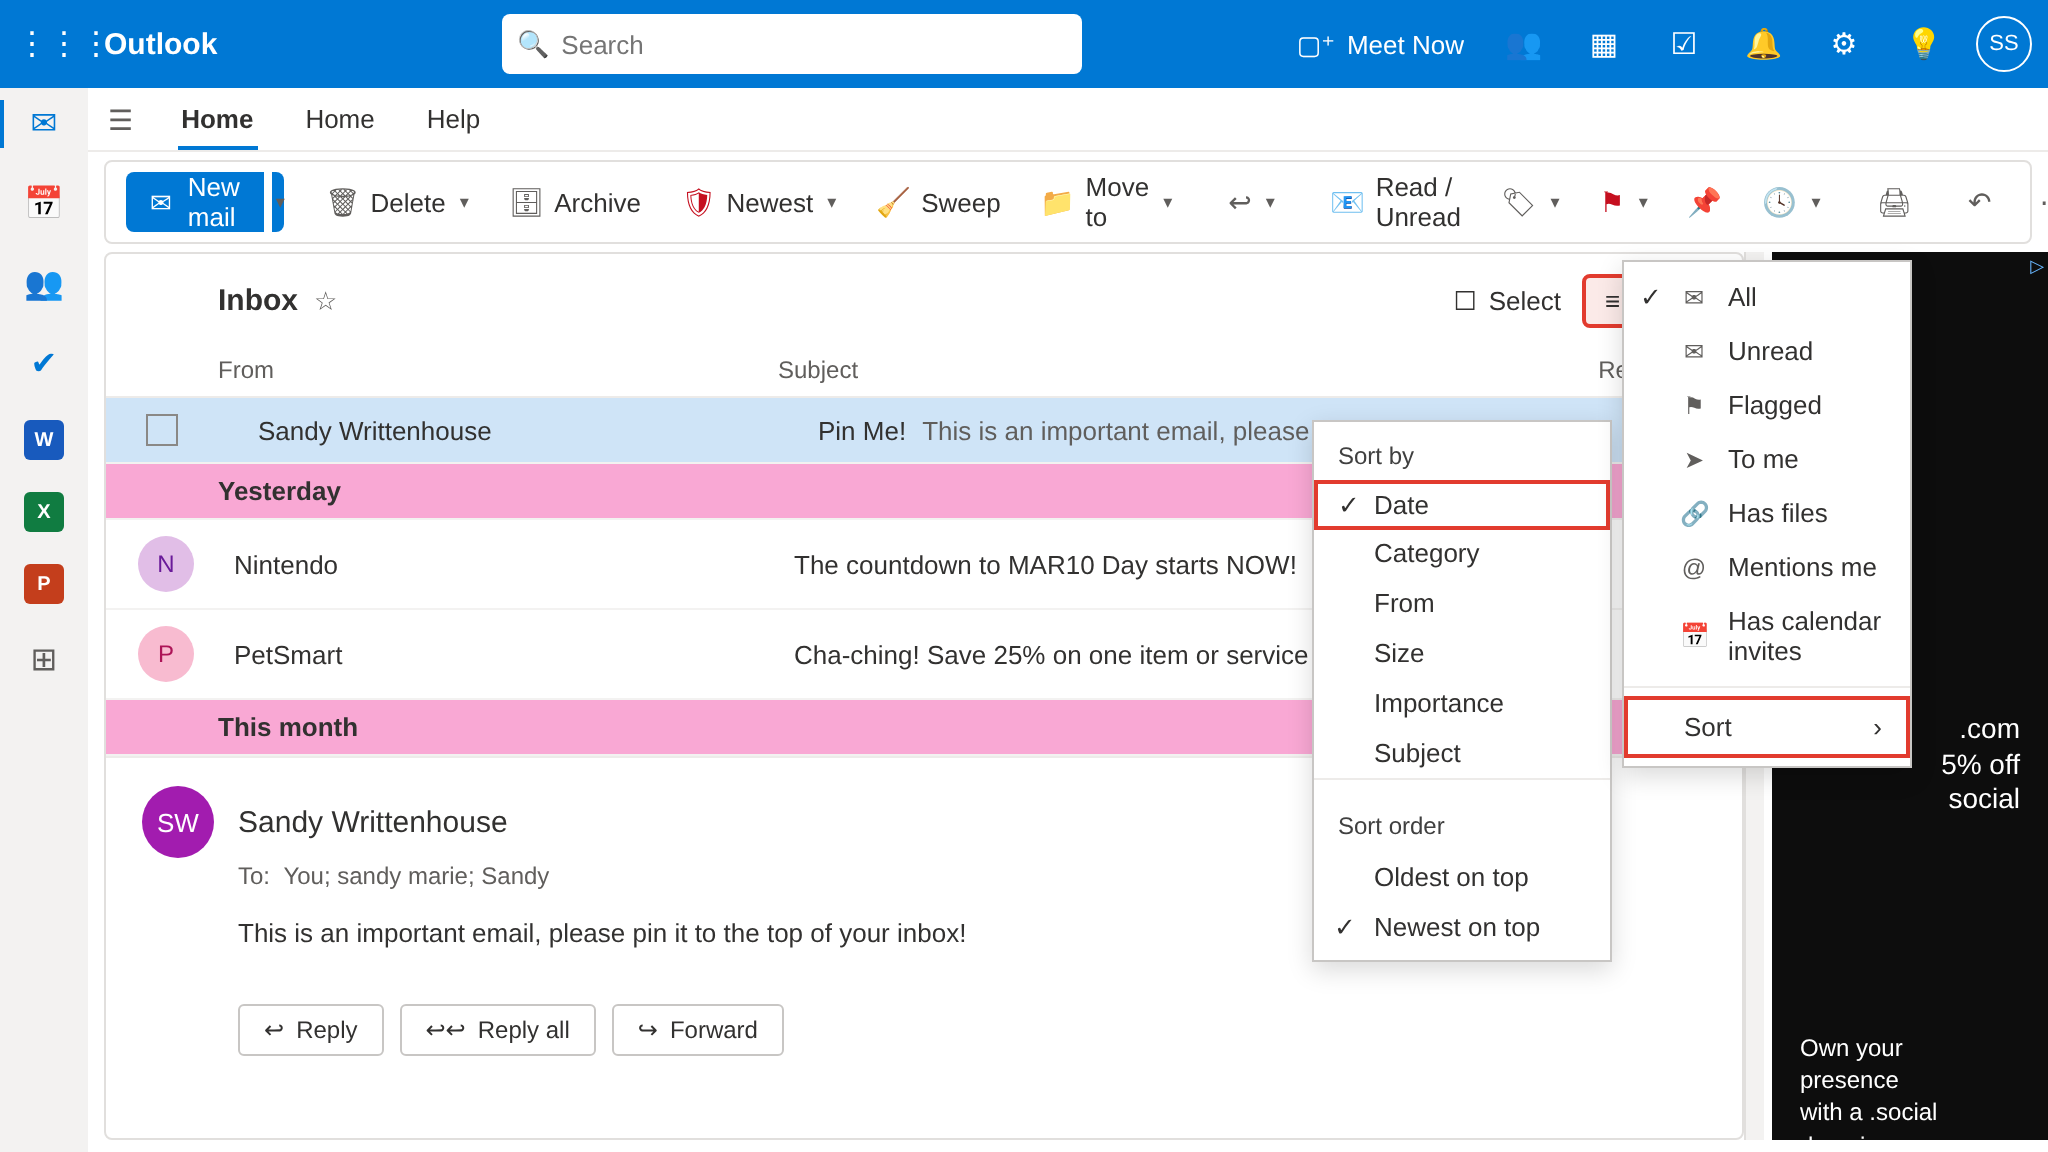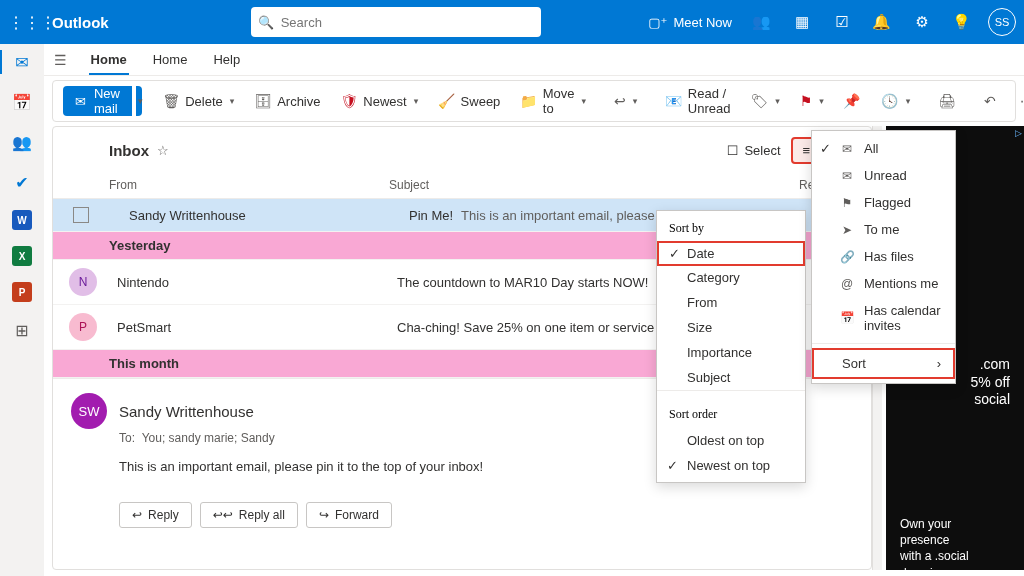--- a/index.html
+++ b/index.html
@@ -79,21 +79,21 @@
 .reading .sender { font-size: 15px; }
 .reading .toline { font-size: 12px; color: #605e5c; margin: 2px 0 14px 48px; }
 .reading .body { margin: 0 0 28px 48px; font-size: 13px; }
 .reading .pills { display: flex; gap: 8px; margin: 0 0 16px 48px; }
 .reading .pill { border: 1px solid #0078d4; color: #0078d4; padding: 4px 10px; border-radius: 3px; font-size: 11px; cursor: pointer; }
 .reading .actions { display: flex; gap: 8px; margin-left: 48px; }
 .reading .abtn { border: 1px solid #c8c6c4; padding: 5px 12px; border-radius: 3px; font-size: 12px; cursor: pointer; display: flex; align-items: center; gap: 6px; }
 
 
 .sortmenu { position: absolute; top: 210px; right: 218px; width: 150px; background: #fff; border: 1px solid #c8c6c4; box-shadow: 0 4px 12px rgba(0,0,0,.15); font-size: 13px; padding: 4px 0; }
-.sortmenu .sh { padding: 6px 12px; color: #000000; font-size: 12px; font-family: Liberation Serif, serif; }
+.sortmenu .sh { padding: 6px 12px; color: #404040; font-size: 12px; }
 .sortmenu .si { padding: 5px 12px 5px 30px; cursor: pointer; position: relative; }
 .sortmenu .si.chk::before { content: '✓'; position: absolute; left: 10px; }
 .sortmenu .si.hl { border: 2px solid #e23b2e; margin: -1px 0; padding: 3px 12px 3px 28px; }
 
 
 .filtermenu { position: absolute; top: 130px; right: 68px; width: 145px; background: #fff; border: 1px solid #c8c6c4; box-shadow: 0 4px 12px rgba(0,0,0,.15); font-size: 13px; padding: 4px 0; z-index: 10; }
 .filtermenu .fi { display: flex; align-items: center; gap: 10px; padding: 6px 12px 6px 28px; cursor: pointer; position: relative; }
 .filtermenu .fi.chk::before { content: '✓'; position: absolute; left: 8px; }
 .filtermenu .fi.sort { border: 2px solid #e23b2e; justify-content: space-between; }
 .filtermenu .fico { width: 14px; text-align: center; color: #605e5c; font-size: 12px; }

